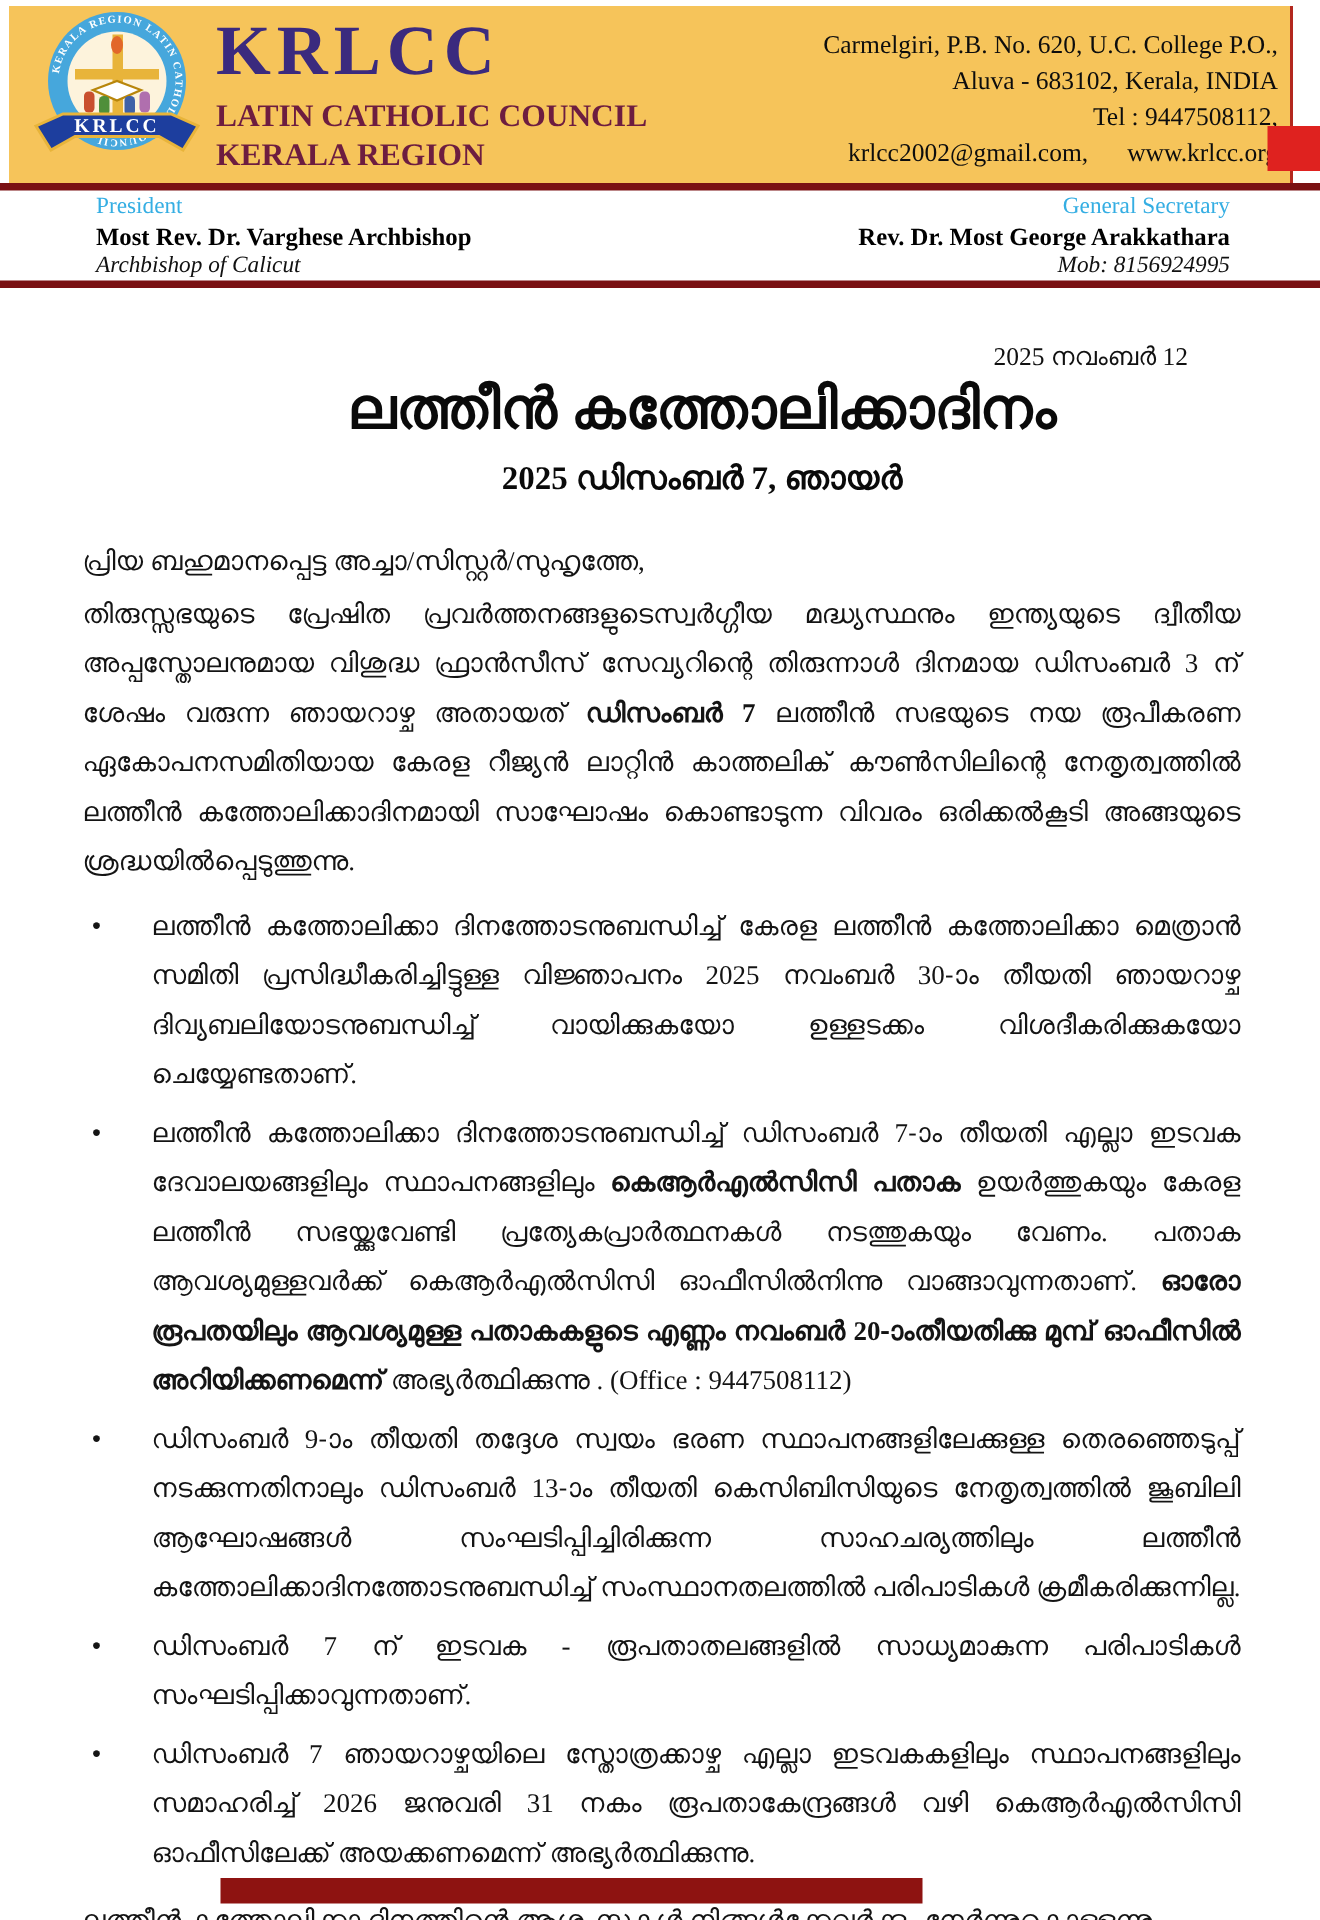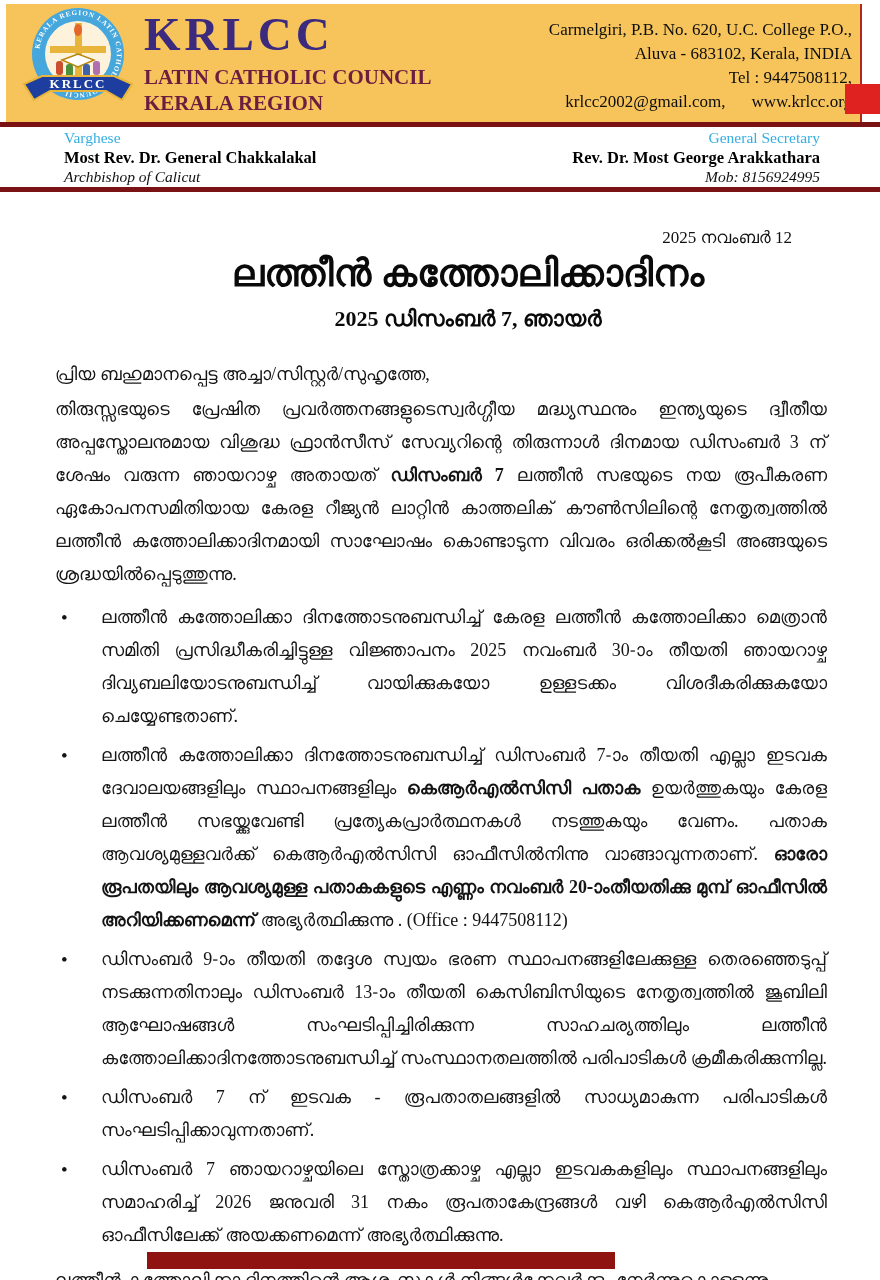--- a/index.html
+++ b/index.html
@@ -110,22 +110,22 @@
     <div>
       <span>krlcc2002@gmail.com,</span><span class="web-gap"></span><span>www.krlcc.org</span>
     </div>
   </div>
 
   <div class="rule rule-top"></div>
   <div class="rule rule-bottom"></div>
 
   <div class="officers">
     <div class="officer-left">
-      <div class="officer-label">Varghese</div>
-      <div class="officer-name">Most Rev. Dr. General Chakkalakal</div>
+      <div class="officer-label">President</div>
+      <div class="officer-name">Most Rev. Dr. Varghese Archbishop</div>
       <div class="officer-sub">Archbishop of  Calicut</div>
     </div>
     <div class="officer-right">
       <div class="officer-label">General Secretary</div>
       <div class="officer-name">Rev. Dr. Most George Arakkathara</div>
       <div class="officer-sub">Mob: 8156924995</div>
     </div>
   </div>
 
   <div class="date-line">2025 നവംബർ 12</div>

